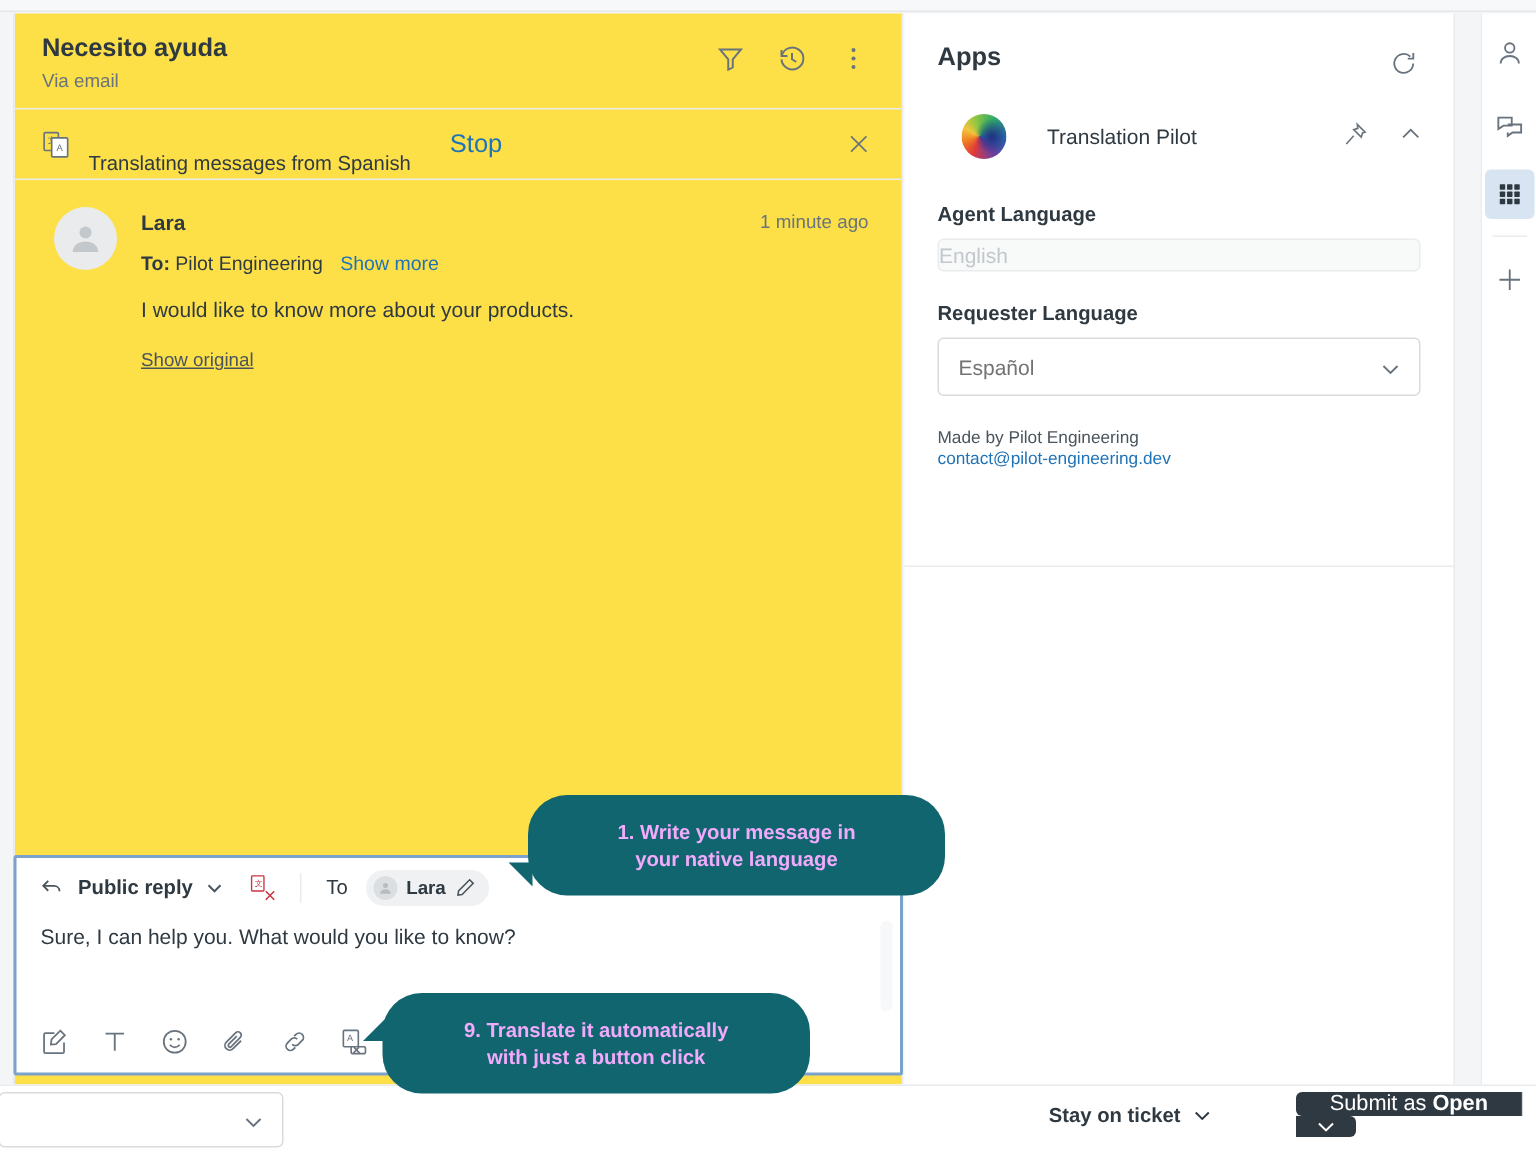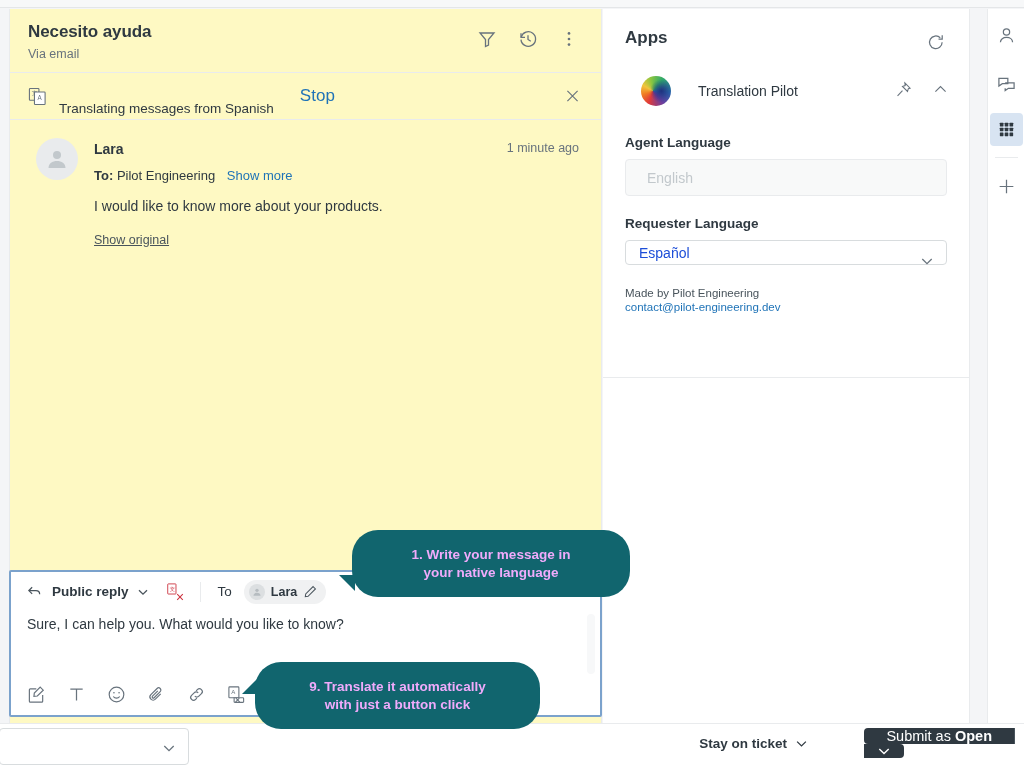--- a/index.html
+++ b/index.html
@@ -15,21 +15,21 @@
 
   
   .top-strip {
     position: absolute; left: 0; top: 0; width: 1024px; height: 8px;
     background: #f7f8f9; border-bottom: 1px solid #e4e6e8;
   }
 
   
   .ticket-col {
     position: absolute; left: 9px; top: 9px; width: 593px; height: 714px;
-    background: #fef9c3; border-left: 1px solid #e9ebed; border-right: 1px solid #e9ebed;
+    background: #fde047; border-left: 1px solid #e9ebed; border-right: 1px solid #e9ebed;
   }
   .ticket-header {
     position: relative; height: 64px; border-bottom: 1px solid #e9ebed;
     padding: 12px 18px 0 18px;
   }
   .ticket-title {
     font-size: 17px; font-weight: bold; color: #2f3941; letter-spacing: -0.1px;
     line-height: 22px;
   }
   .ticket-sub {
@@ -124,26 +124,26 @@
       radial-gradient(circle at 68% 50%, rgba(30,40,120,0.88) 0%, rgba(30,40,120,0.0) 46%),
       conic-gradient(from 200deg at 40% 50%, #e03a3a 0deg, #f07c22 50deg, #f2c53d 100deg, #8cc63f 150deg, #2fa86b 200deg, #2a6fb5 255deg, #6b3fa0 300deg, #e03a3a 360deg);
   }
   .app-name { font-size: 14px; color: #2f3941; margin-left: 27px; }
   .app-actions { position:absolute; right: 20px; top: 14px; display:flex; align-items:center; gap: 20px; }
   .app-ico { width: 17px; height: 17px; color: #68737d; cursor:pointer; display:block; }
 
   .field-label { font-size: 13.5px; font-weight: bold; color: #2f3941; padding: 0 22px; margin-top: 20px; }
   .field-wrap { padding: 0 22px; margin-top: 9px; }
   .field-input {
-    height: 37px; border: 1px solid #e9ebed; border-radius: 4px; background: #f8f9f9;
-    display: flex; align-items: center; padding: 0 21px; font-size: 14px; color: #c2c8cc;
+    height: 22px; border: 1px solid #e9ebed; border-radius: 4px; background: #f8f9f9;
+    display: flex; align-items: center; padding: 0 0; font-size: 14px; color: #c2c8cc;
   }
   .field-select {
-    position: relative; height: 25px; border: 1px solid #d8dcde; border-radius: 4px; background: #ffffff;
-    display: flex; align-items: center; padding: 0 13px; font-size: 14px; color: #1d4ed8; cursor: pointer;
+    position: relative; height: 39px; border: 1px solid #d8dcde; border-radius: 4px; background: #ffffff;
+    display: flex; align-items: center; padding: 0 13px; font-size: 14px; color: #737373; cursor: pointer;
   }
   .field-select .chev { position:absolute; right: 12px; top: 13px; width: 14px; height: 14px; color:#68737d; }
 
   .app-footer { padding: 0 22px; margin-top: 21px; }
   .made-by { font-size: 11.5px; color: #49545c; line-height: 14px; }
   .contact { font-size: 11.5px; color: #1f73b7; line-height: 14px; text-decoration: none; cursor:pointer; display:block; }
   .apps-sep { position:absolute; left:0; top: 368px; width: 367px; height: 1px; background: #e9ebed; }
 
   
   .rail {

